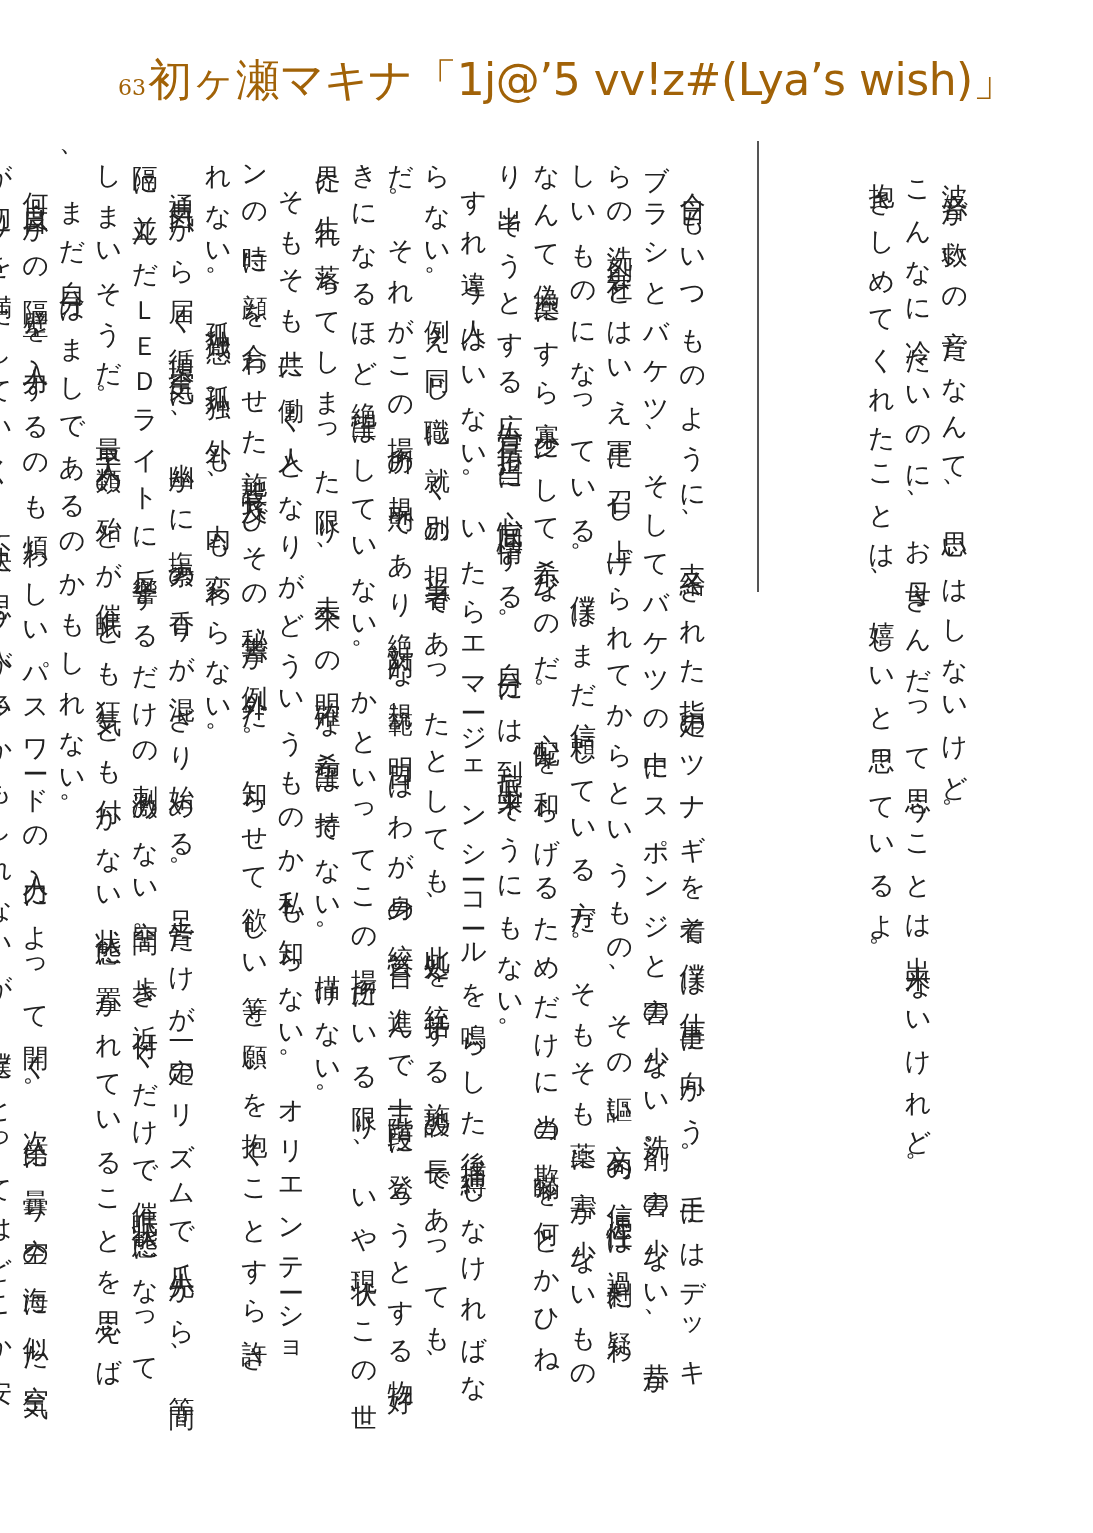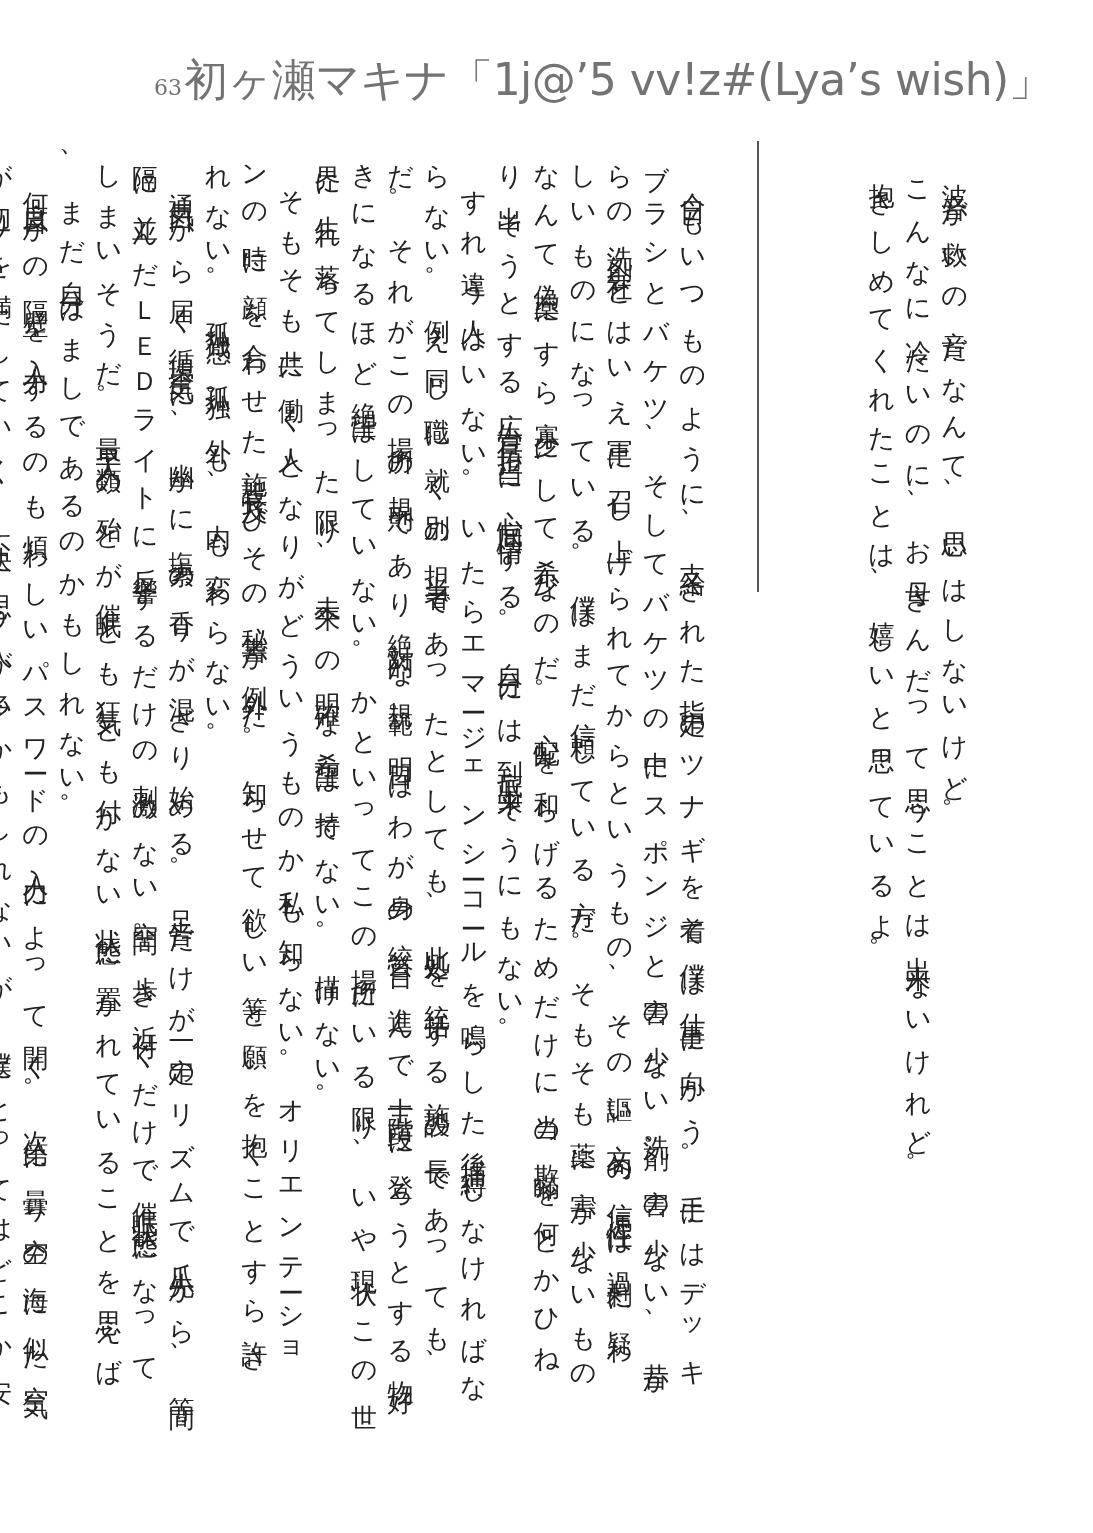--- a/index.html
+++ b/index.html
@@ -17,23 +17,22 @@
   }
   .page-title {
     position: absolute;
     left: 118px;
     top: 50px;
     height: 60px;
     white-space: nowrap;
     font-family: "DejaVu Sans", "Liberation Sans", sans-serif;
     font-size: 44px;
     line-height: 60px;
-    color: #737373;
+    color: #a16207;
     letter-spacing: -0.5px;
-    margin-left: 36px;
   }
   .page-number {
     font-family: "DejaVu Serif", "Liberation Serif", serif;
     font-size: 22px;
     vertical-align: baseline;
     margin-right: 2px;
     letter-spacing: 0;
   }
   .poem {
     position: absolute;

